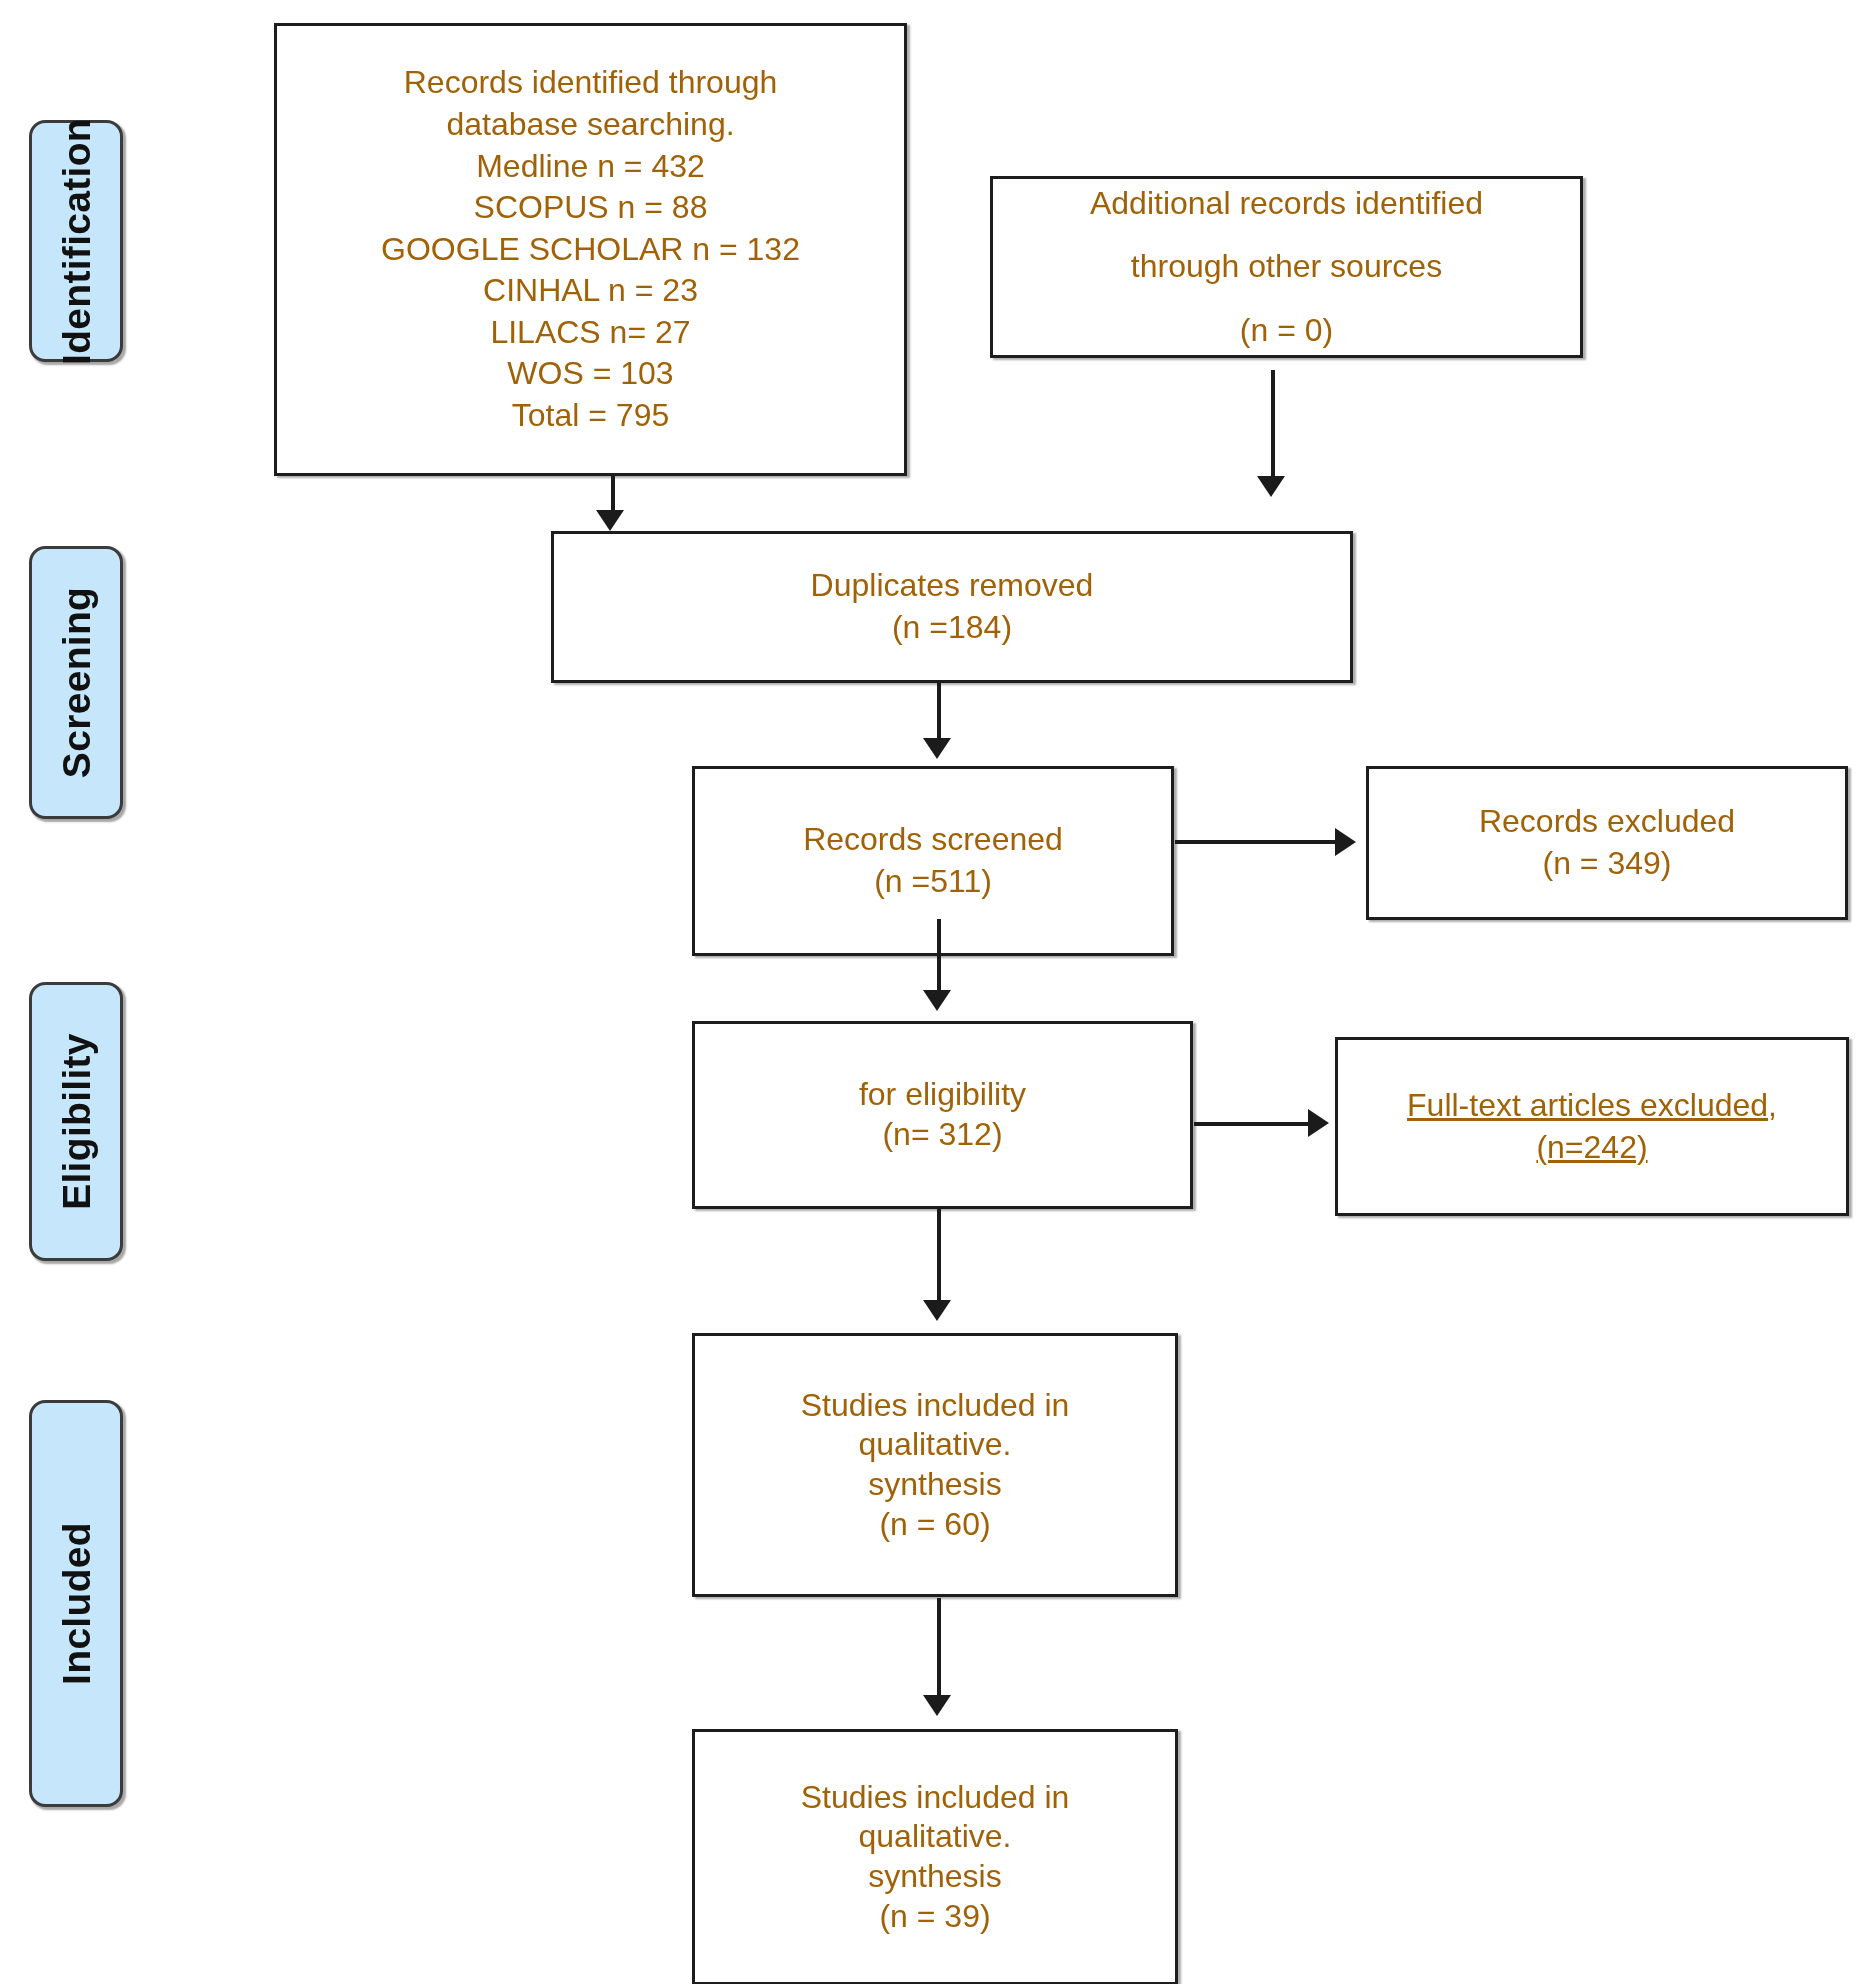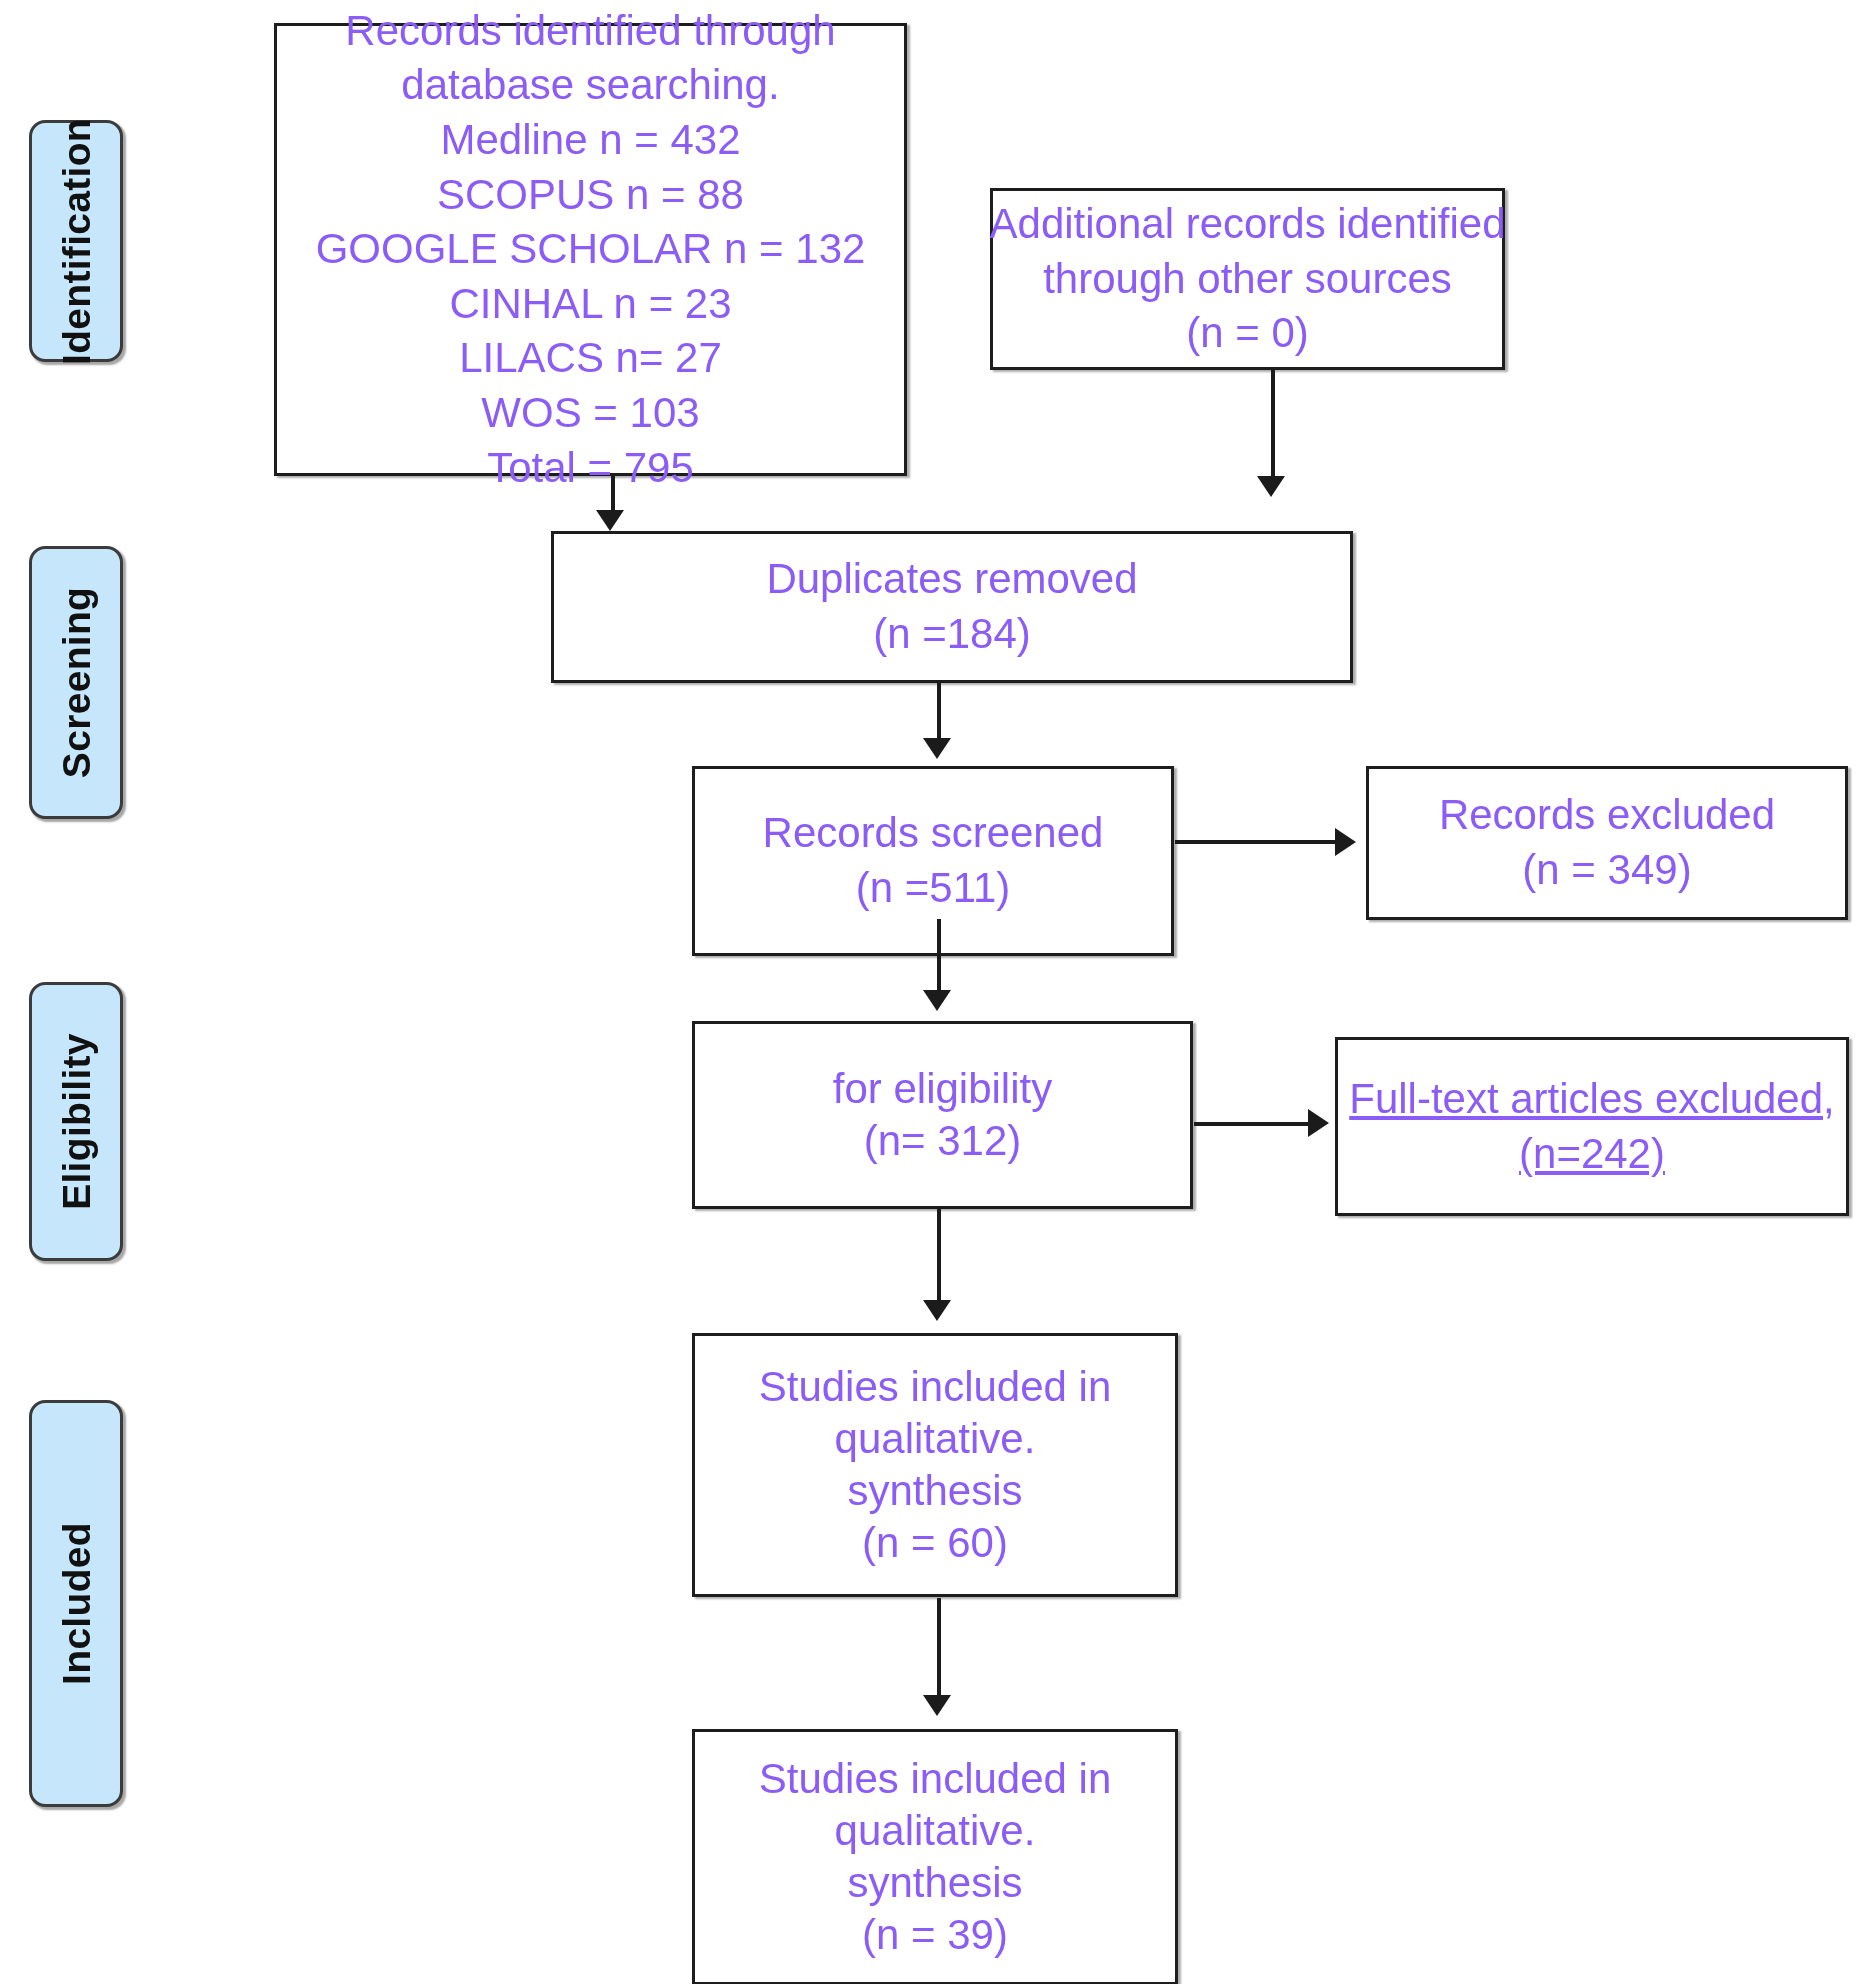--- a/index.html
+++ b/index.html
@@ -36,22 +36,22 @@
   .box{
     position:absolute;
     background:#ffffff;
     border:3.1px solid #1d1d1d;
     box-shadow:2.5px 1.9px 1.9px rgba(70,70,70,.45);
     display:flex;
     flex-direction:column;
     align-items:center;
     justify-content:center;
     text-align:center;
-    color:#8b5cf6;
-    font-size:42px;
+    color:#a16207;
+    font-size:32px;
     line-height:1.30;
     padding:3.8px 10px;
     box-sizing:border-box;
   }
   .box .ln{display:block;white-space:nowrap;}
   .box.compact{line-height:1.24;}
   
   .vline{position:absolute;background:#1b1b1b;width:4.4px;}
   .hline{position:absolute;background:#1b1b1b;height:4.4px;}
   .arrow-down{
@@ -95,21 +95,21 @@
     <span class="ln">database searching.</span>
     <span class="ln">Medline n = 432</span>
     <span class="ln">SCOPUS n = 88</span>
     <span class="ln">GOOGLE SCHOLAR n = 132</span>
     <span class="ln">CINHAL n = 23</span>
     <span class="ln">LILACS n= 27</span>
     <span class="ln">WOS = 103</span>
     <span class="ln">Total = 795</span>
   </div>
 
-  <div class="box" style="left:990px; top:188px; width:515px; height:182px;">
+  <div class="box" style="left:990px; top:176px; width:593px; height:182px;justify-content:space-between;">
     <span class="ln">Additional records identified</span>
     <span class="ln">through other sources</span>
     <span class="ln">(n = 0)</span>
   </div>
 
   <div class="box" style="left:551px; top:531px; width:802px; height:152px;">
     <span class="ln">Duplicates removed</span>
     <span class="ln">(n =184)</span>
   </div>
 

